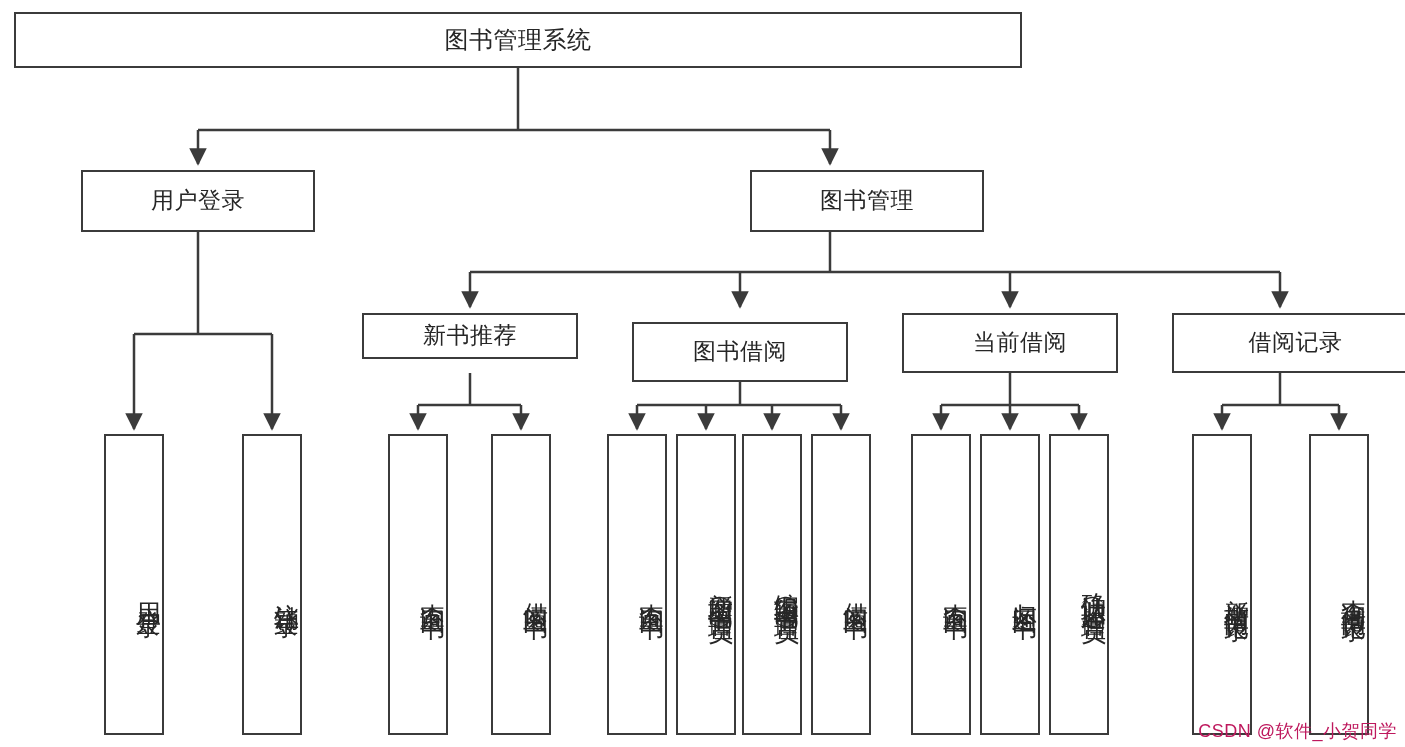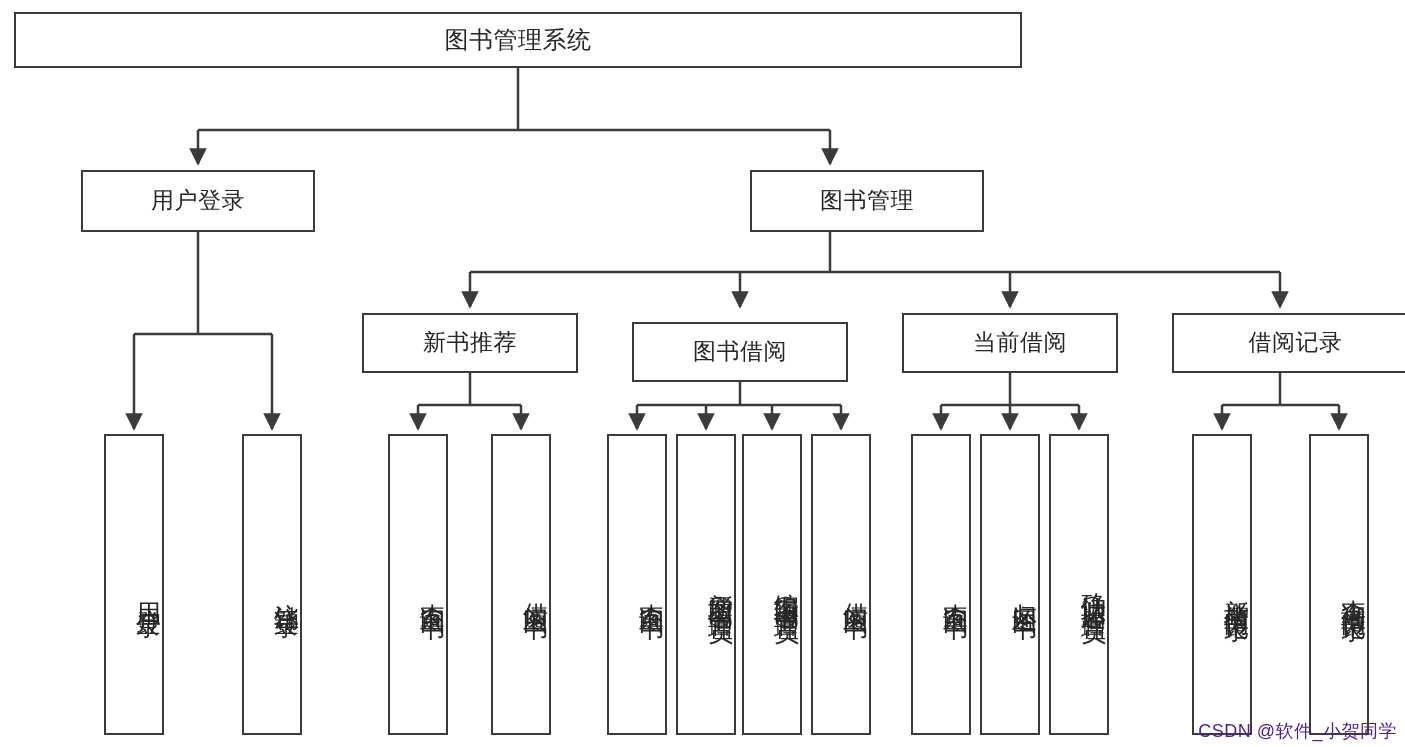--- a/index.html
+++ b/index.html
@@ -57,21 +57,21 @@
   .node.leaf .vtext {
     writing-mode: vertical-rl;
     text-orientation: upright;
     white-space: nowrap;
   }
   #watermark {
     position: absolute;
     right: 8px;
     bottom: 4px;
     font-size: 18px;
-    color: #4c1d95;
+    color: #be185d;
     letter-spacing: 0.5px;
     white-space: nowrap;
   }
 </style>
 </head>
 <body>
 
 <div id="canvas">
 
   <svg id="edges" viewBox="0 0 1405 747" width="1405" height="747" xmlns="http://www.w3.org/2000/svg">
@@ -122,21 +122,21 @@
       <path d="M 1222 405 L 1222 429" marker-end="url(#arrow)"></path>
       <path d="M 1339 405 L 1339 429" marker-end="url(#arrow)"></path>
     </g>
   </svg>
 
   <div class="node horiz root" style="left:14px; top:12px; width:1008px; height:56px;">图书管理系统</div>
 
   <div class="node horiz" style="left:81px; top:170px; width:234px; height:62px;">用户登录</div>
   <div class="node horiz" style="left:713px; top:170px; width:234px; height:62px;margin-left:37px;">图书管理</div>
 
-  <div class="node horiz" style="left:362px; top:313px; width:216px; height:60px;">新书推荐</div>
+  <div class="node horiz" style="left:362px; top:313px; width:216px; height:46px;">新书推荐</div>
   <div class="node horiz" style="left:632px; top:313px; width:216px; height:60px;margin-top:9px;">图书借阅</div>
   <div class="node horiz" style="left:902px; top:313px; width:216px; height:60px;padding-left:20px;">当前借阅</div>
   <div class="node horiz" style="left:1172px; top:313px; width:247px; height:60px;">借阅记录</div>
 
   <div class="node leaf" style="left:104px; top:434px; width:60px; height:301px;">
     <span class="vtext">用户登录</span>
   </div>
   <div class="node leaf" style="left:242px; top:434px; width:60px; height:301px;">
     <span class="vtext">注销登录</span>
   </div>

